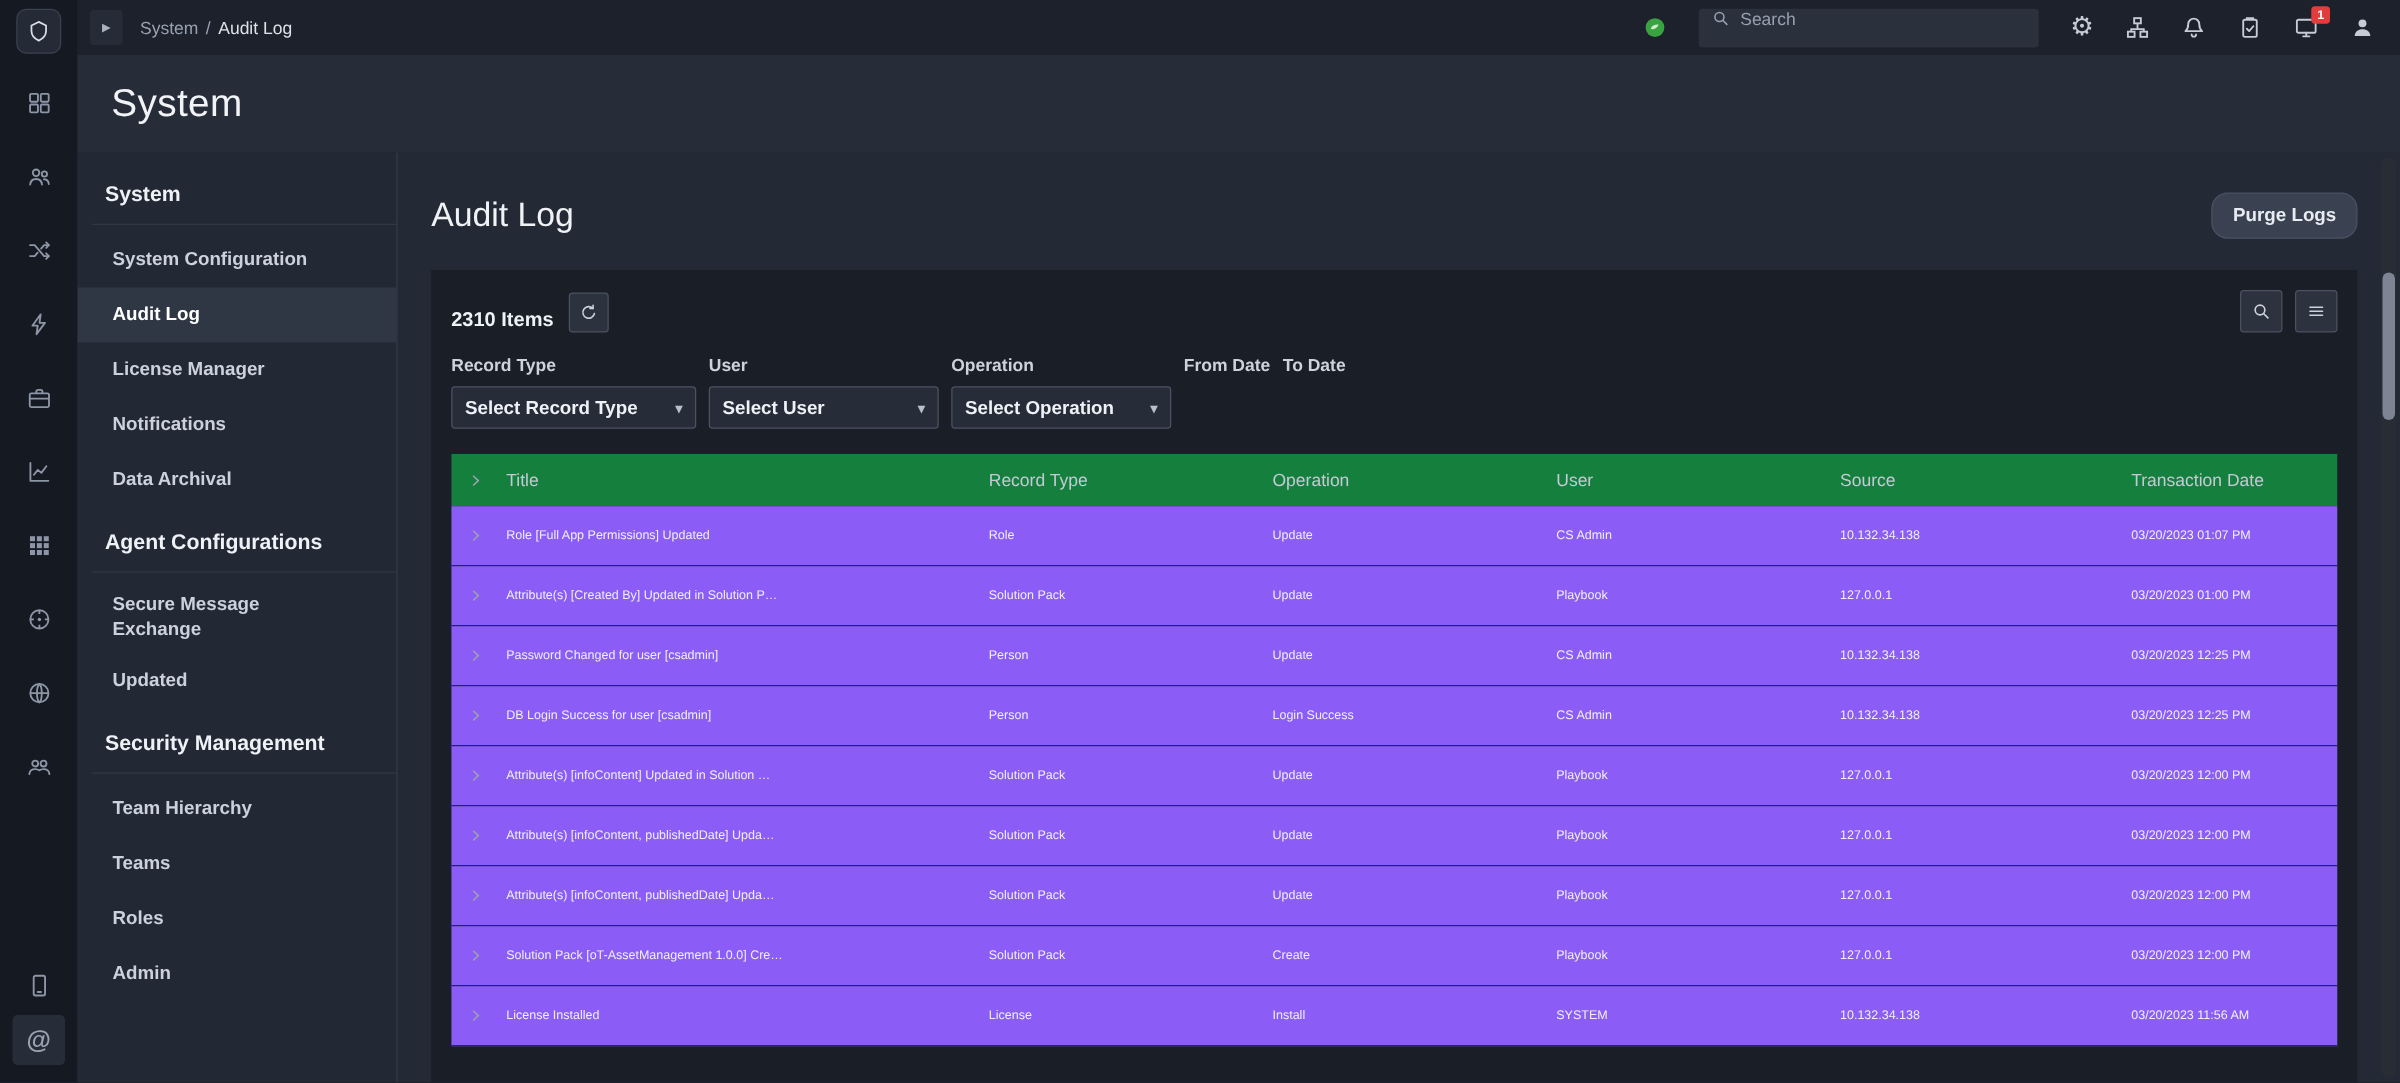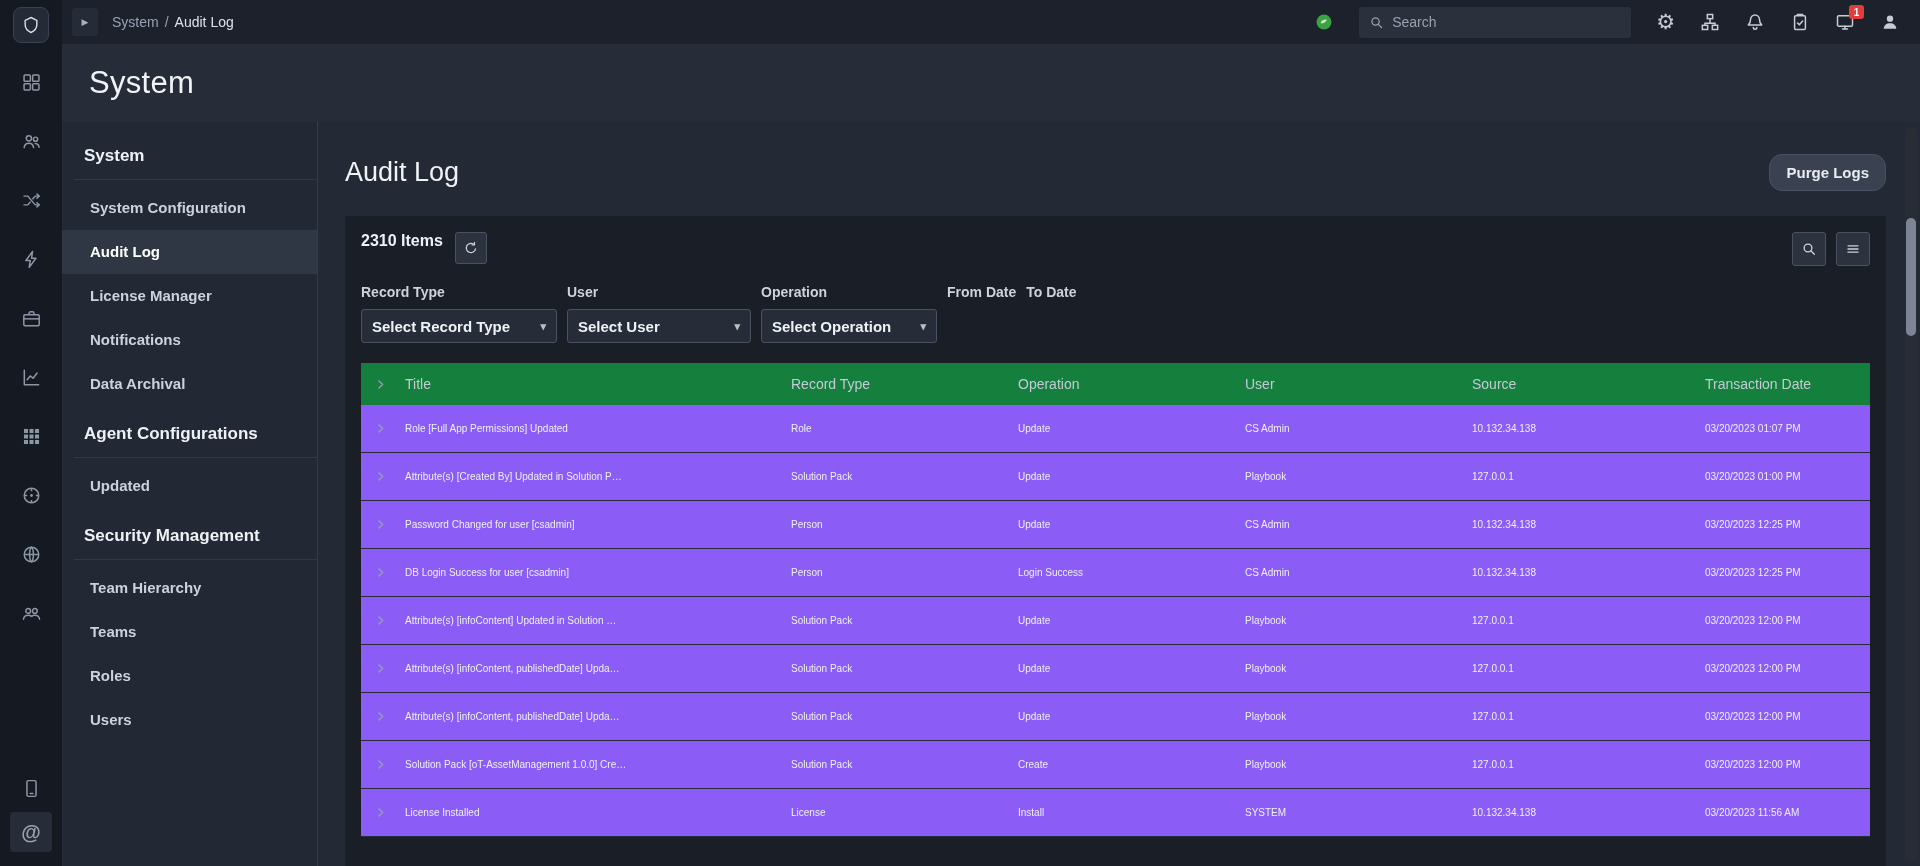--- a/index.html
+++ b/index.html
@@ -29,21 +29,21 @@
   .topbar{height:44px;background:#1c212b;display:flex;align-items:center;
     padding:0 20px 0 10px;flex-shrink:0}
   .collapse-btn{width:26px;height:28px;background:#262c37;border:none;border-radius:3px;
     color:#aab2c0;font-size:9px;display:flex;align-items:center;justify-content:center;cursor:pointer}
   .breadcrumb{font-size:14px;color:#99a2b2;margin-left:14px;display:flex;gap:6px}
   .breadcrumb .current{color:#dde1e8}
   .top-right{margin-left:auto;display:flex;align-items:center;gap:25px}
   .status-icon{display:flex;cursor:pointer}
   .status-icon svg{width:20px;height:20px}
   .searchbox{width:272px;height:31px;background:#2a303c;border-radius:3px;display:flex;
-    align-items:center;padding:0 10px;gap:8px;color:#98a1b0}
+    align-items:flex-start;padding:0 10px;gap:8px;color:#98a1b0}
   .searchbox svg{width:15px;height:15px;flex-shrink:0}
   .searchbox input{background:transparent;border:none;outline:none;color:#dfe3ea;font-size:14px;
     width:100%;font-family:inherit}
   .searchbox input::placeholder{color:#98a1b0}
   .tb-icon{color:#c6ccd7;position:relative;display:flex;cursor:pointer;background:none;border:none}
   .tb-icon svg{width:20px;height:20px}
   .gear-glyph{font-size:21px;line-height:20px;color:#c6ccd7}
   .badge{position:absolute;top:-7px;right:-9px;background:#e23d3d;color:#fff;font-size:10px;
     font-weight:700;min-width:15px;height:14px;border-radius:3px;display:flex;align-items:center;
     justify-content:center;padding:0 3px}
@@ -65,21 +65,21 @@
     font-size:15px;font-weight:600;color:#ccd2dd;cursor:pointer;line-height:1.3}
   .side-item.active{background:#303744;color:#ffffff}
 
   
   .main{flex:1;min-width:0;padding:30px 34px 0 27px;display:flex;flex-direction:column}
   .main-head{display:flex;align-items:center;justify-content:space-between;height:40px}
   .main-title{font-size:27px;font-weight:400;color:#f0f2f6}
   .purge-btn{background:#3a4150;border:1px solid #4a5262;color:#e8ecf2;font-size:15px;font-weight:600;
     padding:9px 16px;border-radius:13px;font-family:inherit;cursor:pointer}
   .panel{margin-top:24px;background:#191e27;flex:1;padding:16px;display:flex;flex-direction:column;min-height:0}
-  .panel-toolbar{display:flex;align-items:flex-start;gap:12px}
+  .panel-toolbar{display:flex;align-items:flex-end;gap:12px}
   .items-count{font-size:16px;font-weight:700;color:#eef1f6}
   .sq-btn{width:32px;height:32px;background:#2c323e;border:1px solid #4a5160;border-radius:3px;
     color:#ccd2dc;display:flex;align-items:center;justify-content:center;cursor:pointer}
   .sq-btn svg{width:16px;height:16px}
   .sq-btn.lg{width:34px;height:34px}
   .toolbar-right{margin-left:auto;display:flex;gap:10px}
 
   
   .filters{display:flex;gap:10px;margin-top:18px}
   .filter-group{display:flex;flex-direction:column;gap:9px}
@@ -300,37 +300,40 @@
                 <span>Notifications</span>
               </div>
               <div class="side-item">
                 <span>Data Archival</span>
               </div>
             </div>
             <div class="side-section">
               <div class="side-title">Agent Configurations</div>
               <div class="side-divider"></div>
               <div class="side-item">
+                <span>Secure Message Exchange</span>
+              </div>
+              <div class="side-item">
                 <span>Updated</span>
               </div>
             </div>
             <div class="side-section">
               <div class="side-title">Security Management</div>
               <div class="side-divider"></div>
               <div class="side-item">
                 <span>Team Hierarchy</span>
               </div>
               <div class="side-item">
                 <span>Teams</span>
               </div>
               <div class="side-item">
                 <span>Roles</span>
               </div>
               <div class="side-item">
-                <span>Users</span>
+                <span>Admin</span>
               </div>
             </div>
           </div>
       </aside>
 
       <section class="main">
         <div class="main-head">
           <h2 class="main-title">Audit Log</h2>
           <button class="purge-btn">Purge Logs</button>
         </div>

